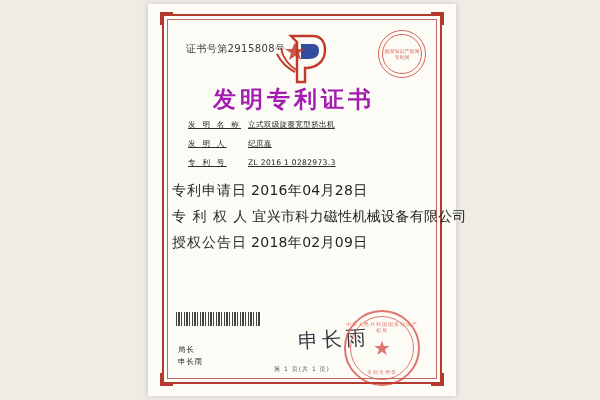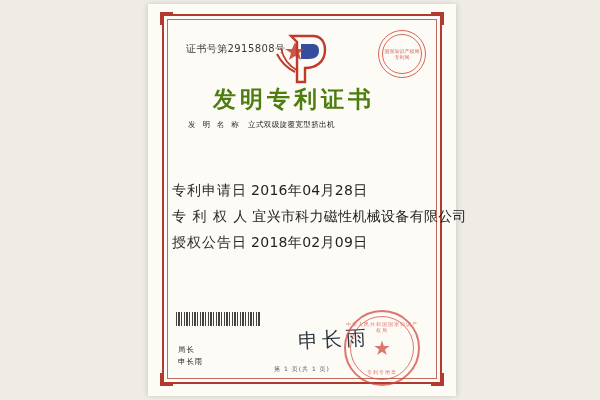--- a/index.html
+++ b/index.html
@@ -119,38 +119,39 @@
 
   
   .doc-title {
     position: absolute;
     left: 0; right: 16px;
     top: 80px;
     text-align: center;
     font-family: "DejaVu Serif", serif;
     font-size: 23px;
     font-weight: bold;
-    color: #4d7c0f;
+    color: #a21caf;
     letter-spacing: 4px;
   }
 
   
   .fields {
     position: absolute;
     left: 40px;
     top: 116px;
     right: 34px;
   }
   .field-row {
     display: flex;
     align-items: baseline;
     margin-bottom: 9px;
     font-size: 7.6px;
     color: #2b2b2b;
     white-space: nowrap;
+    text-decoration: underline;
   }
   .field-label {
     letter-spacing: 2.2px;
     flex: 0 0 auto;
     color: #2b2b2b;
   }
   .field-label.w1 { width: 56px; }
   .field-value {
     margin-left: 4px;
     letter-spacing: 0.3px;
@@ -312,20 +313,28 @@
       </svg>
     </div>
 
     <div class="doc-title">发明专利证书</div>
 
     <div class="fields">
       <div class="field-row">
         <span class="field-label w1">发 明 名 称</span>
         <span class="field-value">立式双级旋覆宽型挤出机</span>
       </div>
+      <div class="field-row">
+        <span class="field-label w1">发 明 人</span>
+        <span class="field-value">纪庶嘉</span>
+      </div>
+      <div class="field-row">
+        <span class="field-label w1">专 利 号</span>
+        <span class="field-value">ZL 2016 1 0282973.3</span>
+      </div>
     </div>
 
     <div class="fields2">
       <div class="field-row2">
         <span class="field-label">专利申请日</span>
         <span class="field-value">2016年04月28日</span>
       </div>
       <div class="field-row2">
         <span class="field-label">专 利 权 人</span>
         <span class="field-value">宜兴市科力磁性机械设备有限公司</span>

